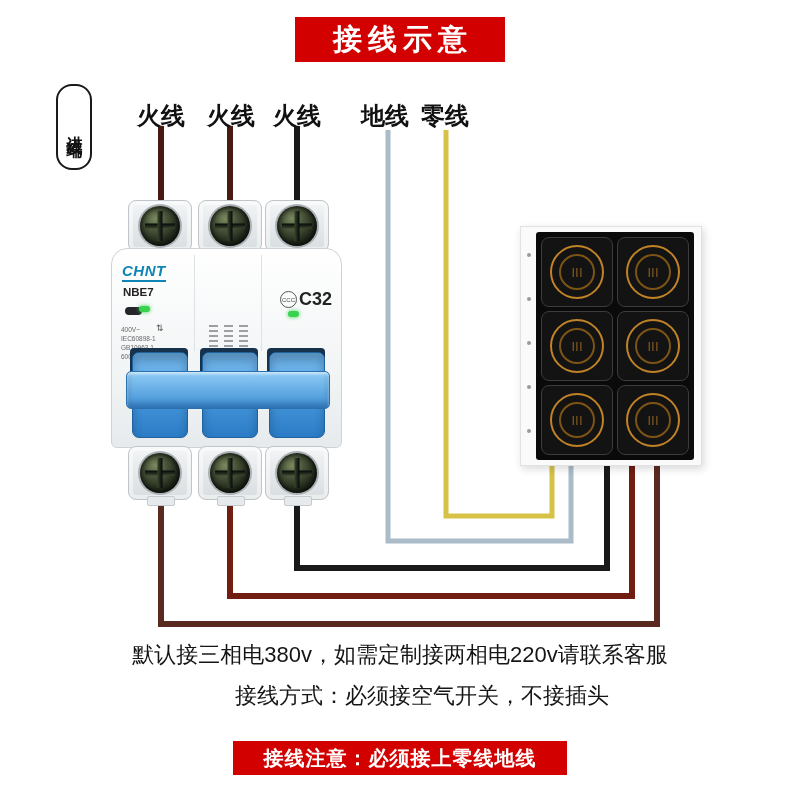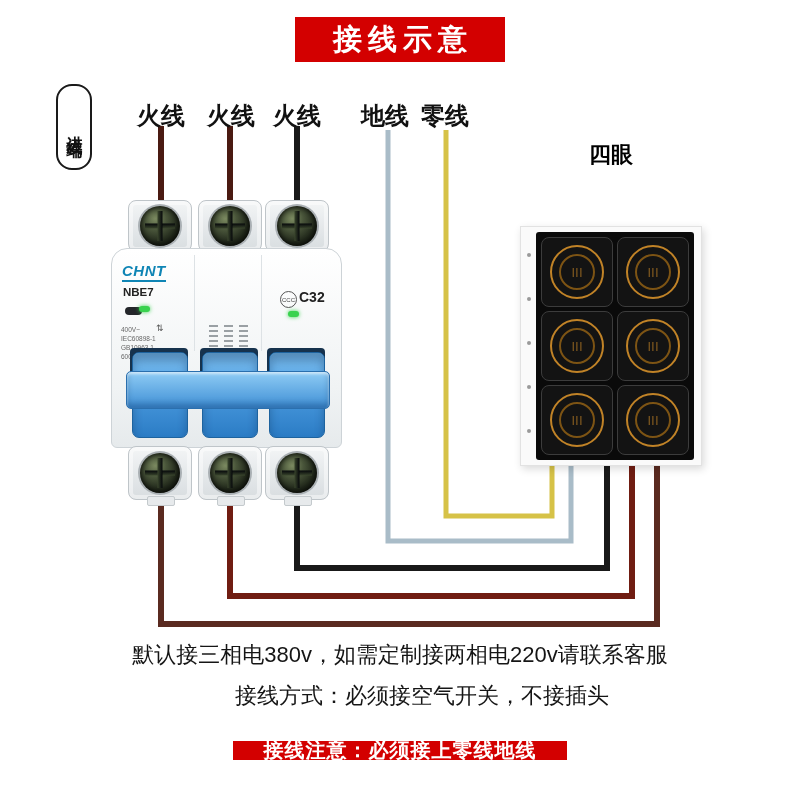--- a/index.html
+++ b/index.html
@@ -8,21 +8,21 @@
   .abs{position:absolute;}
 
   
   .wires-svg{position:absolute;left:0;top:0;z-index:1;}
   .z2{z-index:2;} .z3{z-index:3;text-align:right;}
 
   
   .banner{background:var(--red,#d30000);color:#fff;font-weight:bold;display:flex;
           align-items:center;justify-content:center;white-space:nowrap;}
   .banner-top{left:295px;top:17px;width:210px;height:45px;font-size:29px;letter-spacing:6px;text-indent:6px;}
-  .banner-bottom{left:233px;top:741px;width:334px;height:19px;font-size:20px;letter-spacing:1px;}
+  .banner-bottom{left:233px;top:741px;width:334px;height:34px;font-size:20px;letter-spacing:1px;}
 
   
   .inlet{left:56px;top:84px;width:32px;height:82px;border:2px solid #1a1a1a;border-radius:16px;
          writing-mode:vertical-rl;text-orientation:upright;font-size:16px;font-weight:600;color:#111;
          display:flex;align-items:center;justify-content:center;letter-spacing:3px;}
 
   
   .wire-label{top:100px;font-size:24px;font-weight:600;color:#111;transform:translateX(-50%);white-space:nowrap;}
   .wl1{left:161px;} .wl2{left:231px;} .wl3{left:297px;} .wl4{left:385px;} .wl5{left:445px;}
 
@@ -50,21 +50,21 @@
   .face{position:absolute;left:0;top:48px;width:229px;height:198px;
         background:linear-gradient(180deg,#ffffff,#f0f3f4 70%,#e6eaec);
         border:1px solid #cdd3d7;border-radius:16px 16px 6px 6px;}
   .divider{position:absolute;top:6px;width:1px;height:96px;background:#dde2e5;}
   .dv1{left:82px;} .dv2{left:149px;}
   .logo{position:absolute;left:10px;top:13px;font-size:15px;font-weight:bold;font-style:italic;
         color:#0f85b5;letter-spacing:.5px;border-bottom:2px solid #0f85b5;padding-bottom:1px;}
   .model{position:absolute;left:11px;top:37px;font-size:11.5px;font-weight:bold;color:#222;}
   .ccc{position:absolute;left:168px;top:42px;width:15px;height:15px;border:1px solid #555;border-radius:50%;
        font-size:6px;color:#444;display:flex;align-items:center;justify-content:center;}
-  .rating{position:absolute;left:187px;top:40px;font-size:14px;font-weight:bold;color:#222;}
+  .rating{position:absolute;left:187px;top:40px;font-size:18px;font-weight:bold;color:#222;}
   .testbtn{position:absolute;left:13px;top:58px;width:17px;height:8px;background:#24262a;border-radius:4px;}
   .gdot{position:absolute;width:11px;height:6px;border-radius:3px;background:#39d24e;box-shadow:0 0 4px #39d24e;}
   .g1{left:27px;top:57px;} .g2{left:176px;top:62px;}
   .specs{position:absolute;left:9px;top:76px;font-size:6.5px;line-height:9px;color:#666;}
   .specs div{white-space:nowrap;}
   .varrow{position:absolute;left:44px;top:74px;font-size:9px;color:#555;}
   .st{position:absolute;top:76px;width:9px;height:34px;
       background:repeating-linear-gradient(180deg,#9aa0a4 0 2px,transparent 2px 5px);}
   .st1{left:97px;} .st2{left:112px;} .st3{left:127px;}
   .recess{position:absolute;width:58px;height:30px;top:148px;background:#16324d;border-radius:4px;}
@@ -115,21 +115,20 @@
 
   <div class="abs inlet z3">进线端</div>
 
   <span class="abs wire-label wl1 z3">火线</span>
   <span class="abs wire-label wl2 z3">火线</span>
   <span class="abs wire-label wl3 z3">火线</span>
   <span class="abs wire-label wl4 z3">地线</span>
   <span class="abs wire-label wl5 z3">零线</span>
 
   <div class="abs cook-title z3">
-    <div>四眼</div>
   </div>
 
   <div class="abs breaker z2">
     <div class="term term-top t1">
       <div class="screw">
           <div class="slot"></div>
           <div class="slot slot-v"></div>
         </div>
     </div>
     <div class="term term-top t2">

